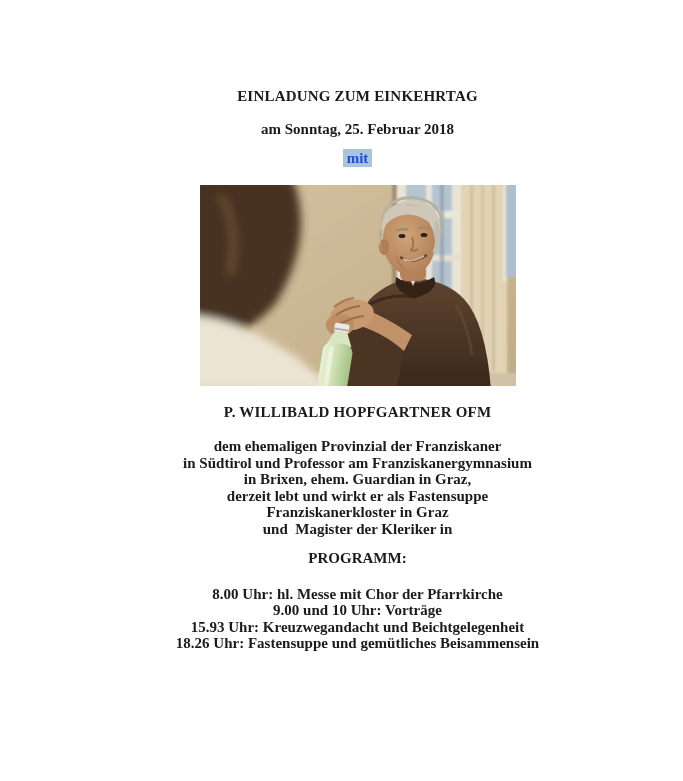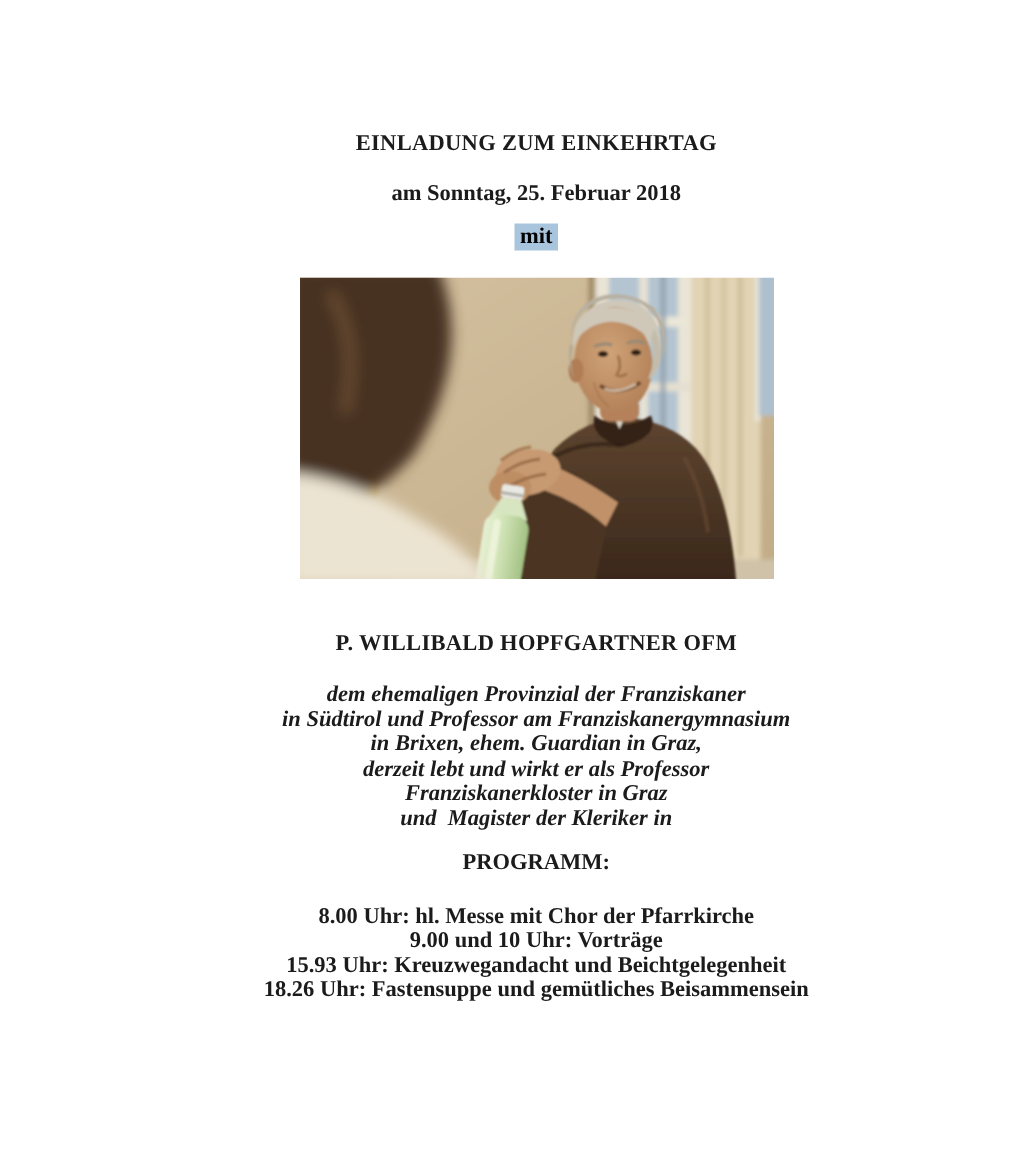--- a/index.html
+++ b/index.html
@@ -27,33 +27,33 @@
   .line {
     font-size: 15px;
     line-height: 17px;
     white-space: pre-wrap;
   }
   .title-line { letter-spacing: 0.2px; }
   .date-line { margin-top: 16px; }
   .mit-line { margin-top: 12px; }
   .sel-highlight {
     background: #a9c5de;
-    color: #000000;
+    color: #1d4ed8;
     padding: 1px 4px;
     font-family: Liberation Serif, serif;
   }
   figure.photo {
     margin: 18px auto 0 auto;
     width: 316px;
     height: 201px;
     overflow: hidden;
   }
   figure.photo svg { display: block; }
-  .name-line { margin-top: 35px; letter-spacing: 0.2px; }
-  .desc-block { margin-top: 17px; font-style: italic; }
+  .name-line { margin-top: 18px; letter-spacing: 0.2px; }
+  .desc-block { margin-top: 17px; }
   .desc-block p {
     font-size: 15px;
     line-height: 16.6px;
     white-space: pre-wrap;
   }
   .program-heading { margin-top: 12px; }
   .program-block { margin-top: 19px; }
   .program-block p {
     font-size: 15px;
     line-height: 16.6px;
@@ -188,21 +188,21 @@
       </g>
     </svg>
   </figure>
 
   <p class="line name-line">P. WILLIBALD HOPFGARTNER OFM</p>
 
   <div class="desc-block">
     <p>dem ehemaligen Provinzial der Franziskaner</p>
     <p>in Südtirol und Professor am Franziskanergymnasium</p>
     <p>in Brixen, ehem. Guardian in Graz,</p>
-    <p>derzeit lebt und wirkt er als Professor</p>
+    <p>derzeit lebt und wirkt er als Fastensuppe</p>
     <p>Franziskanerkloster in Graz</p>
     <p>und  Magister der Kleriker in</p>
   </div>
 
   <p class="line program-heading">PROGRAMM:</p>
 
   <div class="program-block">
     <p>8.00 Uhr: hl. Messe mit Chor der Pfarrkirche</p>
     <p>9.00 und 10 Uhr: Vorträge</p>
     <p>15.93 Uhr: Kreuzwegandacht und Beichtgelegenheit</p>

